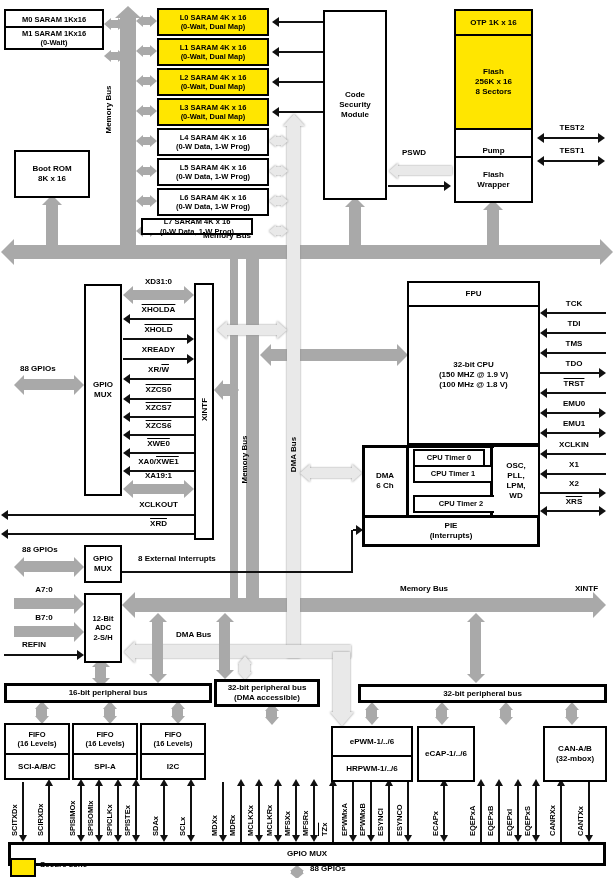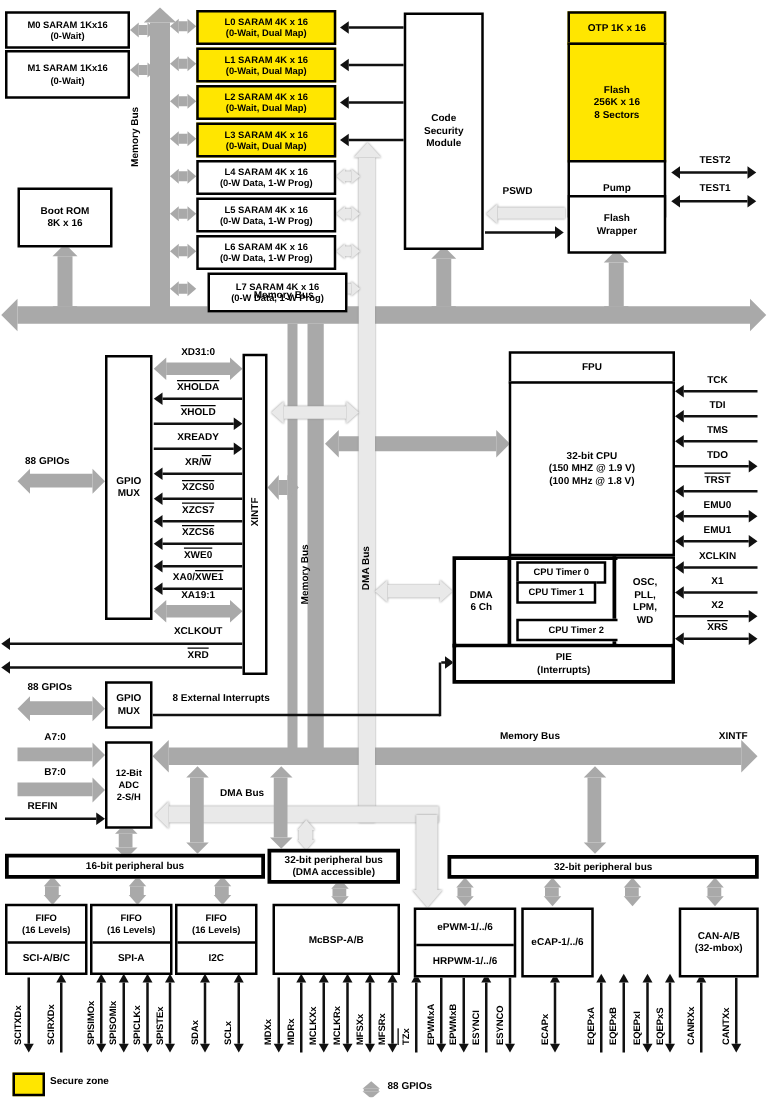--- a/index.html
+++ b/index.html
@@ -62,21 +62,21 @@
 </style>
 </head>
 <body>
 
 <div id="canvas">
 
   <div class="blk sm" style="left:4px;top:9px;width:100px;height:30px">
     <div>M0 SARAM 1Kx16</div>
     <div>(0-Wait)</div>
   </div>
-  <div class="blk sm" style="left:4px;top:40px;width:100px;height:39px">
+  <div class="blk sm" style="left:4px;top:26px;width:100px;height:24px">
     <div>M1 SARAM 1Kx16</div>
     <div>(0-Wait)</div>
   </div>
   <div class="da" style="left:111px;top:20px;width:7px;height:8px;--t:6px;--hw:7px"></div>
   <div class="da" style="left:111px;top:52px;width:7px;height:8px;--t:6px;--hw:7px"></div>
   <div class="dav" style="left:120px;top:18px;width:16px;height:228px;--t:13px;--hw:12px"></div>
   <div class="vlabel" style="left:68px;top:105px;width:80px">Memory Bus</div>
 
   <div class="blk" style="left:14px;top:150px;width:76px;height:48px">
     <div>Boot ROM</div>
@@ -159,21 +159,21 @@
   <div class="divider" style="left:406px;top:445px;width:3px;height:72px"></div>
   <div class="divider" style="left:490px;top:445px;width:3px;height:72px"></div>
   <div class="divider" style="left:362px;top:515px;width:178px;height:3px"></div>
   <div class="blk" style="left:365px;top:448px;width:40px;height:66px;border:none;z-index:5">
     <div>DMA</div>
     <div>6 Ch</div>
   </div>
   <div class="blk sm" style="left:413px;top:449px;width:72px;height:18px;border-width:2px;z-index:5">
     <div>CPU Timer 0</div>
   </div>
-  <div class="blk sm" style="left:413px;top:465px;width:64px;height:18px;border-width:2px;z-index:5">
+  <div class="blk sm" style="left:413px;top:465px;width:80px;height:18px;border-width:2px;z-index:5">
     <div>CPU Timer 1</div>
   </div>
   <div class="blk sm" style="left:413px;top:495px;width:96px;height:18px;border-width:2px;z-index:5">
     <div>CPU Timer 2</div>
   </div>
   <div class="blk" style="left:494px;top:447px;width:44px;height:68px;border:none;z-index:5">
     <div>OSC,</div>
     <div>PLL,</div>
     <div>LPM,</div>
     <div>WD</div>
@@ -239,35 +239,35 @@
     </div>
     <div class="pb-bot">SPI-A</div>
   </div>
   <div class="pblk" style="left:140px;top:723px;width:66px;height:57px">
     <div class="pb-top">
       <div>FIFO</div>
       <div>(16 Levels)</div>
     </div>
     <div class="pb-bot">I2C</div>
   </div>
-  <div class="blk" style="left:218px;top:723px;width:102px;height:57px">
-    <div>McBSP-A/B</div>
-  </div>
   <div class="pblk" style="left:331px;top:726px;width:82px;height:56px">
     <div class="pb-top" style="font-size:8px">ePWM-1/../6</div>
     <div class="pb-bot">HRPWM-1/../6</div>
   </div>
   <div class="blk" style="left:417px;top:726px;width:58px;height:56px">
     <div>eCAP-1/../6</div>
   </div>
   <div class="blk" style="left:543px;top:726px;width:64px;height:56px">
     <div>CAN-A/B</div>
     <div>(32-mbox)</div>
   </div>
 
+  <div class="busbox" style="left:8px;top:842px;width:598px;height:24px">
+    <div>GPIO MUX</div>
+  </div>
   <div class="dav" style="left:291px;top:871px;width:12px;height:2px;--t:7px;--hw:6px"></div>
   <div class="lab" style="left:310px;top:864px">88 GPIOs</div>
 
   <div class="swatch" style="left:10px;top:858px;width:22px;height:15px"></div>
   <div class="lab" style="left:40px;top:860px">Secure zone</div>
 
 <div class="blk sm secure" style="left:157px;top:8px;width:112px;height:28px">
       <div>L0 SARAM 4K x 16</div>
       <div>(0-Wait, Dual Map)</div>
     </div>
@@ -302,21 +302,21 @@
       <div>(0-W Data, 1-W Prog)</div>
     </div>
     <div class="da" style="left:143px;top:167px;width:7px;height:8px;--t:6px;--hw:7px"></div>
     <div class="da light" style="left:276px;top:167px;width:5px;height:8px;--t:6px;--hw:7px"></div>
     <div class="blk sm" style="left:157px;top:188px;width:112px;height:28px">
       <div>L6 SARAM 4K x 16</div>
       <div>(0-W Data, 1-W Prog)</div>
     </div>
     <div class="da" style="left:143px;top:197px;width:7px;height:8px;--t:6px;--hw:7px"></div>
     <div class="da light" style="left:276px;top:197px;width:5px;height:8px;--t:6px;--hw:7px"></div>
-    <div class="blk sm" style="left:166px;top:218px;width:112px;height:32px">
+    <div class="blk sm" style="left:141px;top:218px;width:112px;height:17px">
       <div>L7 SARAM 4K x 16</div>
       <div>(0-W Data, 1-W Prog)</div>
     </div>
     <div class="da" style="left:143px;top:227px;width:7px;height:8px;--t:6px;--hw:7px"></div>
     <div class="da light" style="left:276px;top:227px;width:5px;height:8px;--t:6px;--hw:7px"></div>
     <div class="slab" style="left:123px;top:277px;width:71px"><span>XD31:0</span></div>
     <div class="da" style="left:133px;top:290px;width:51px;height:10px;--t:9px;--hw:10px"></div>
     <div class="slab" style="left:123px;top:305px;width:71px"><span class="ov">XHOLDA</span></div>
     <div class="line-h al" style="left:130px;top:318px;width:64px"></div>
     <div class="slab" style="left:123px;top:325px;width:71px"><span class="ov">XHOLD</span></div>

